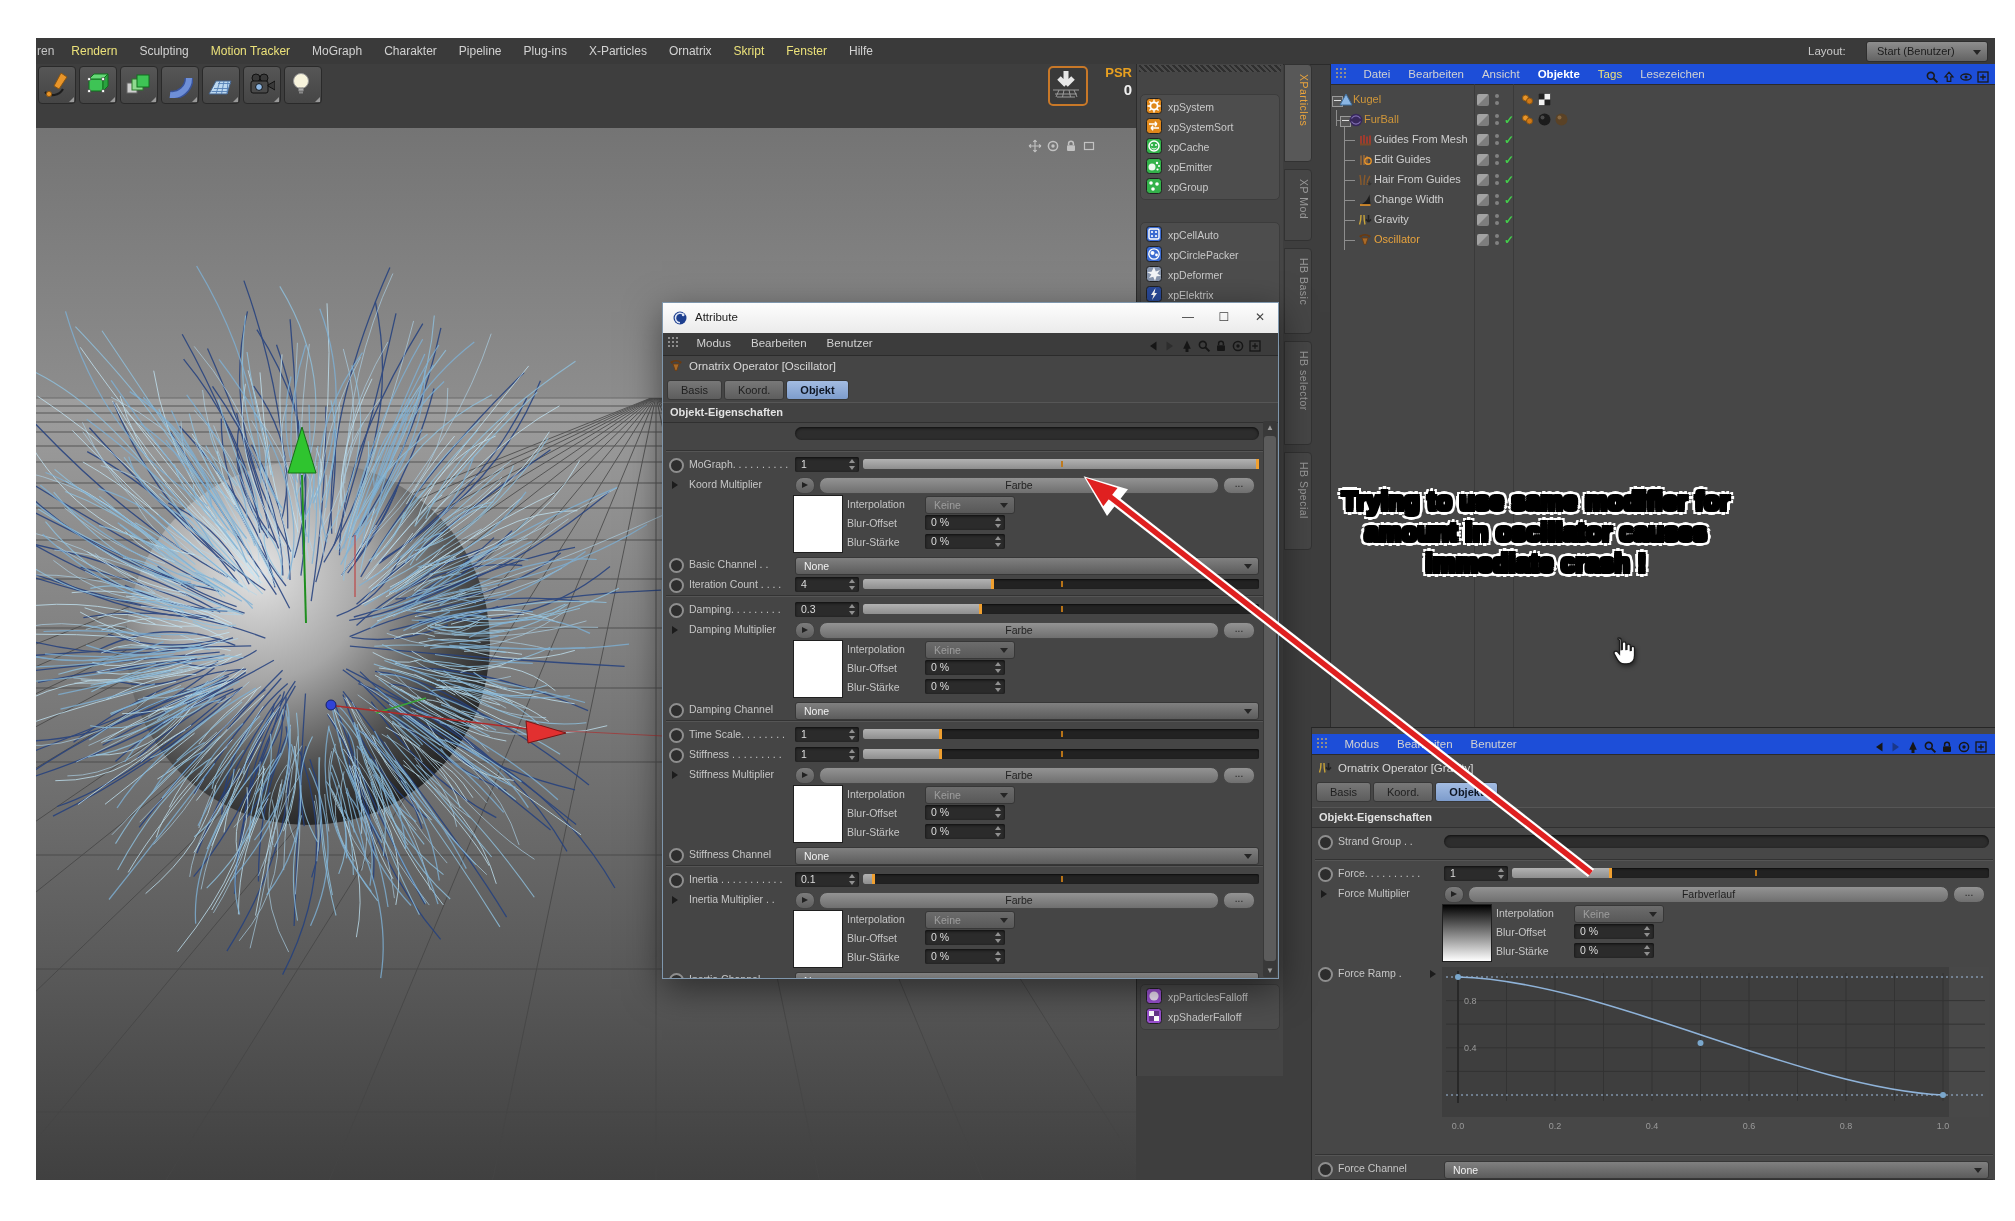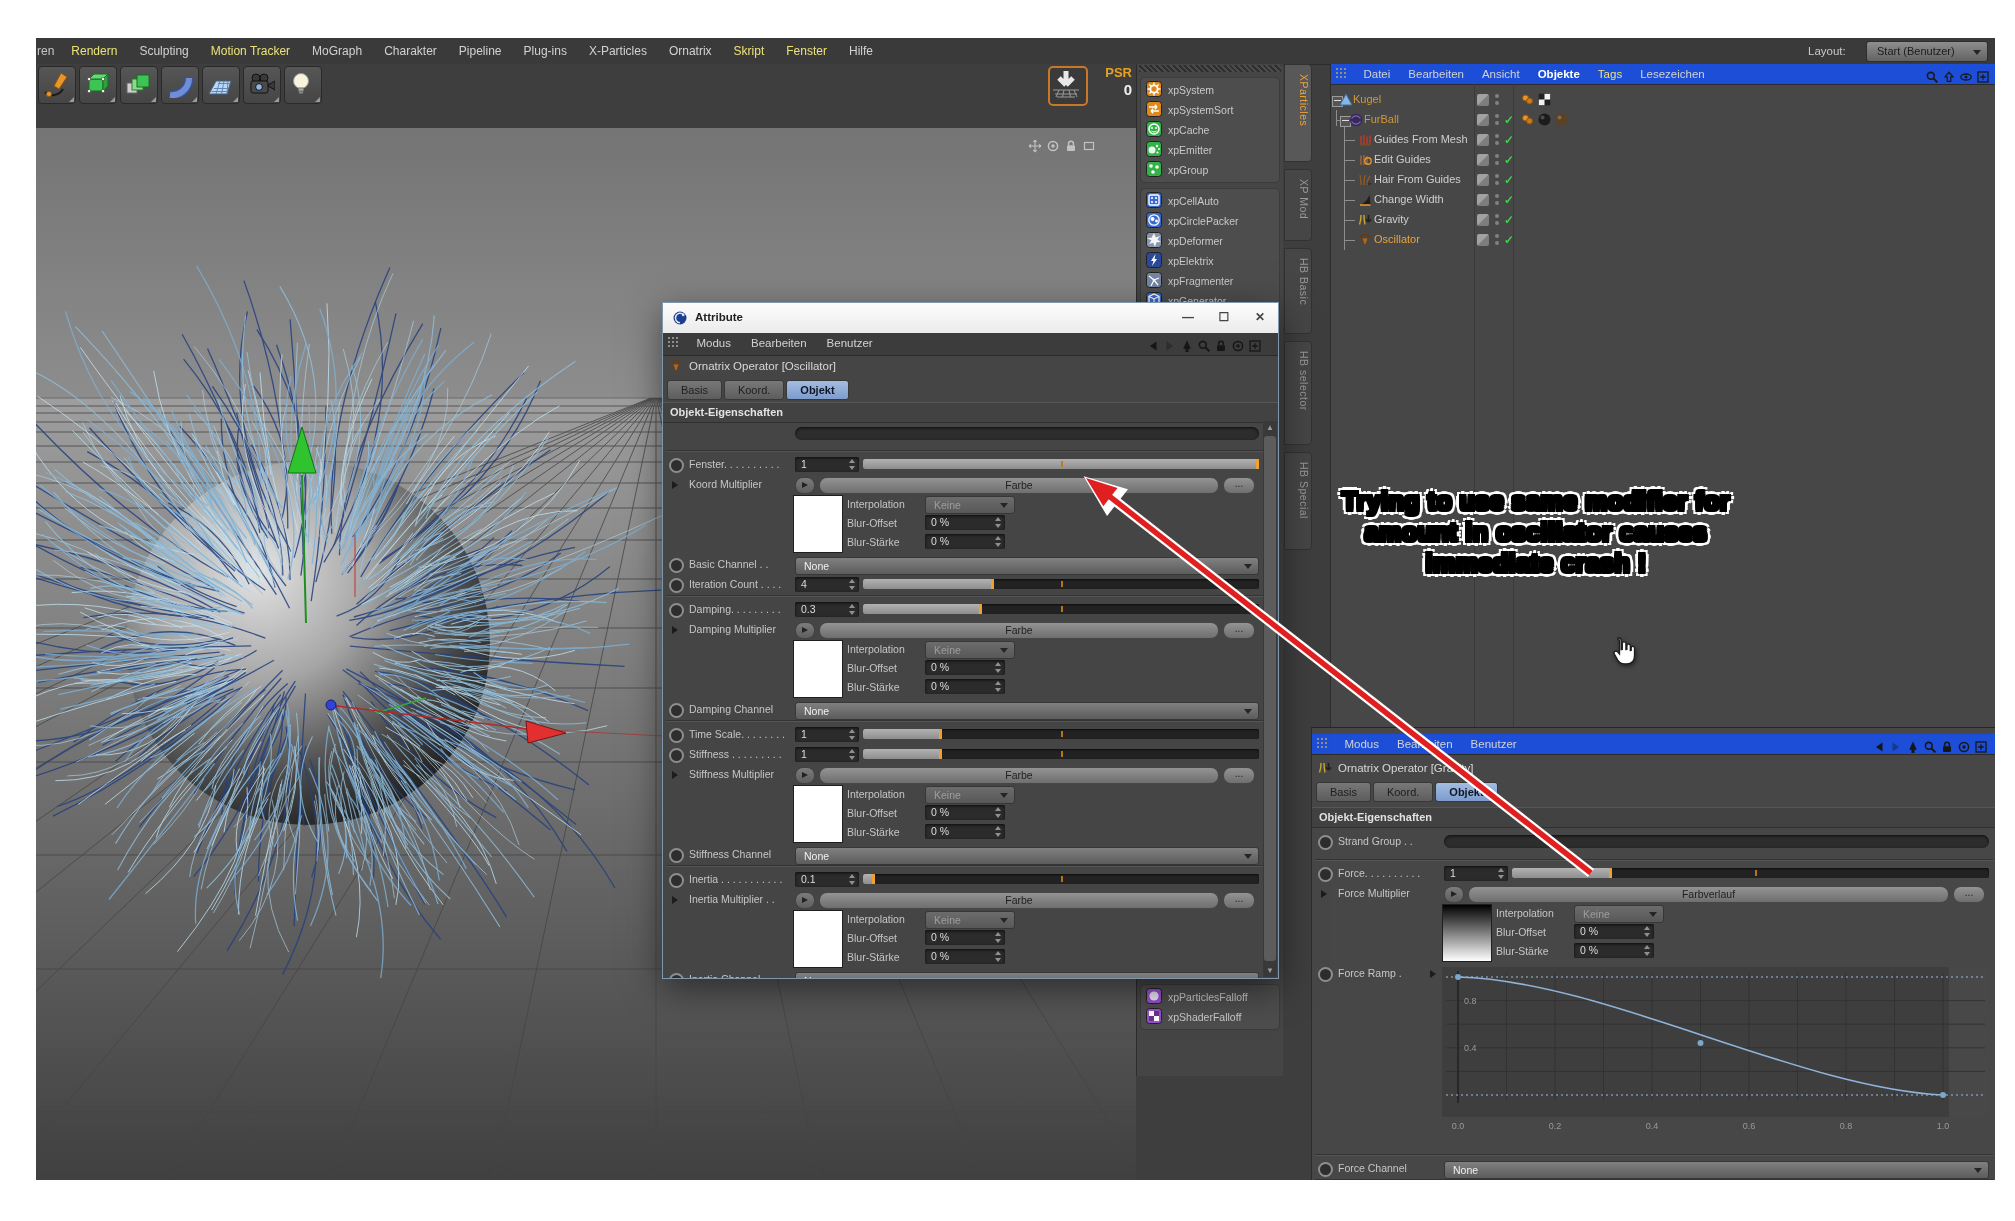--- a/index.html
+++ b/index.html
@@ -34,21 +34,21 @@
   .vp{position:absolute;left:0;top:90px;width:1100px;height:1052px;z-index:1;}
   .vpicons{position:absolute;left:988px;top:98px;z-index:2;}
   .vpicons .icn{margin-left:4px;}
 
   
   .icn{display:inline-block;width:14px;height:14px;vertical-align:middle;}
 
   
   .palette{position:absolute;left:1100px;top:26px;width:146px;height:1012px;background:#454545;border-left:1px solid #2c2c2c;z-index:5;}
   .phatch{height:7px;margin:1px 2px;background:repeating-linear-gradient(45deg,#2f2f2f 0 2px,#4a4a4a 2px 4px);}
-  .pgroup{margin:5px 3px;background:#4d4d4d;border:1px solid #3c3c3c;border-radius:5px;padding:2px 0;}
+  .pgroup{margin:22px 3px;background:#4d4d4d;border:1px solid #3c3c3c;border-radius:5px;padding:2px 0;}
   .pgroup.abs{position:absolute;top:920px;left:0;right:0;margin:0 3px;}
   .pitem{height:20px;display:flex;align-items:center;gap:6px;padding-left:5px;font-size:10.5px;color:#c9c9c9;}
   .vtabs{position:absolute;left:1246px;top:26px;width:30px;height:600px;z-index:5;}
   .vtab{writing-mode:vertical-rl;display:block;width:24px;margin:0 0 7px 2px;padding:9px 1px;background:#464646;border:1px solid #323232;
         border-radius:0 4px 4px 0;color:#989898;font-size:10.5px;letter-spacing:.5px;}
   .vtab.active{background:#585858;color:#e8a33d;}
 
   
   .om{position:absolute;left:1294px;top:26px;width:665px;height:663px;background:#474747;border-left:1px solid #2c2c2c;z-index:5;}
   .pmenubar{position:absolute;left:0;top:0;right:0;height:20px;background:#1d4ed8;border-bottom:1px solid #2b2b2b;white-space:nowrap;}
@@ -109,21 +109,21 @@
   .dtri{position:absolute;right:6px;top:6px;border-left:4px solid transparent;border-right:4px solid transparent;border-top:5px solid #252525;}
   .ptextf{position:absolute;top:3px;height:13px;background:#2d2d2d;border-radius:7px;box-shadow:inset 0 1px 3px #000b;}
   .swatch{position:absolute;width:48px;height:56px;border:1px solid #1f1f1f;background:#fff;}
   .swatch.grad{background:linear-gradient(#000,#fff);}
   .sublab{position:absolute;font-size:10.5px;color:#c6c6c6;white-space:nowrap;}
   .psep{position:absolute;left:3px;right:3px;height:1px;background:#333;border-bottom:1px solid #555;}
 
   
   .awin{position:absolute;left:626px;top:264px;width:615px;height:675px;background:#454545;border:1px solid #7f97ad;
         box-shadow:0 10px 34px rgba(0,0,0,.5);z-index:20;overflow:hidden;}
-  .titlebar{position:absolute;left:0;top:0;right:0;height:30px;background:linear-gradient(#fdfdfd,#ebebeb);border-bottom:1px solid #b5b5b5;font-weight:bold;}
+  .titlebar{position:absolute;left:0;top:0;right:0;height:30px;background:linear-gradient(#fdfdfd,#ebebeb);border-bottom:1px solid #b5b5b5;}
   .titlebar .wtitle{position:absolute;left:32px;top:8px;font-size:11.5px;color:#222;}
   .titlebar svg{position:absolute;left:9px;top:7px;}
   .wbtn{position:absolute;top:0;width:36px;height:29px;text-align:center;line-height:29px;color:#444;font-size:12px;}
   .amenubar{position:absolute;left:0;top:30px;right:0;height:22px;background:#3c3c3c;border-bottom:1px solid #2b2b2b;}
   .amenubar .mi{padding:4px 10px 0 10px;font-size:11.5px;}
   .sbar{position:absolute;right:1px;top:118px;bottom:1px;width:14px;background:#393939;border-radius:2px;z-index:3;}
   .sarr{position:absolute;left:0;width:14px;height:13px;color:#9a9a9a;font-size:8px;text-align:center;line-height:13px;}
   .sthumb{position:absolute;left:1px;right:1px;top:15px;bottom:16px;background:#5c5c5c;border-radius:3px;}
 
   
@@ -1388,21 +1388,21 @@
     </div>
     <div class="tabs" style="top:77px;"><span class="tab">Basis</span><span class="tab">Koord.</span><span class="tab active">Objekt</span></div>
     <div class="sect" style="top:99px;">Objekt-Eigenschaften</div>
     <div id="oscparams" style="position:absolute;inset:0;overflow:hidden;">
         <div class="prow" style="top: 122px; right: 0px;">
           <div class="ptextf" style="left: 132px; width: 464px; top: 2px;"></div>
         </div>
         <div class="psep" style="top: 147px;"></div>
         <div class="prow" style="top: 152px; right: 0px;">
           <div class="keyc"></div>
-          <div class="plab">Fenster. . . . . . . . . .</div>
+          <div class="plab">MoGraph. . . . . . . . . .</div>
           <div class="pval" style="left: 132px; width: 58px;">1<div class="spn"></div></div>
           <div class="ptrack" style="left: 200px; width: 396px;">
             <div class="pfill" style="width: 100%;">
               <div class="pmark"></div>
             </div>
             <div class="ptick" style="left: 50%;"></div>
           </div>
         </div>
         <div class="prow" style="top: 172px; right: 0px;">
           <div class="exp"></div>

